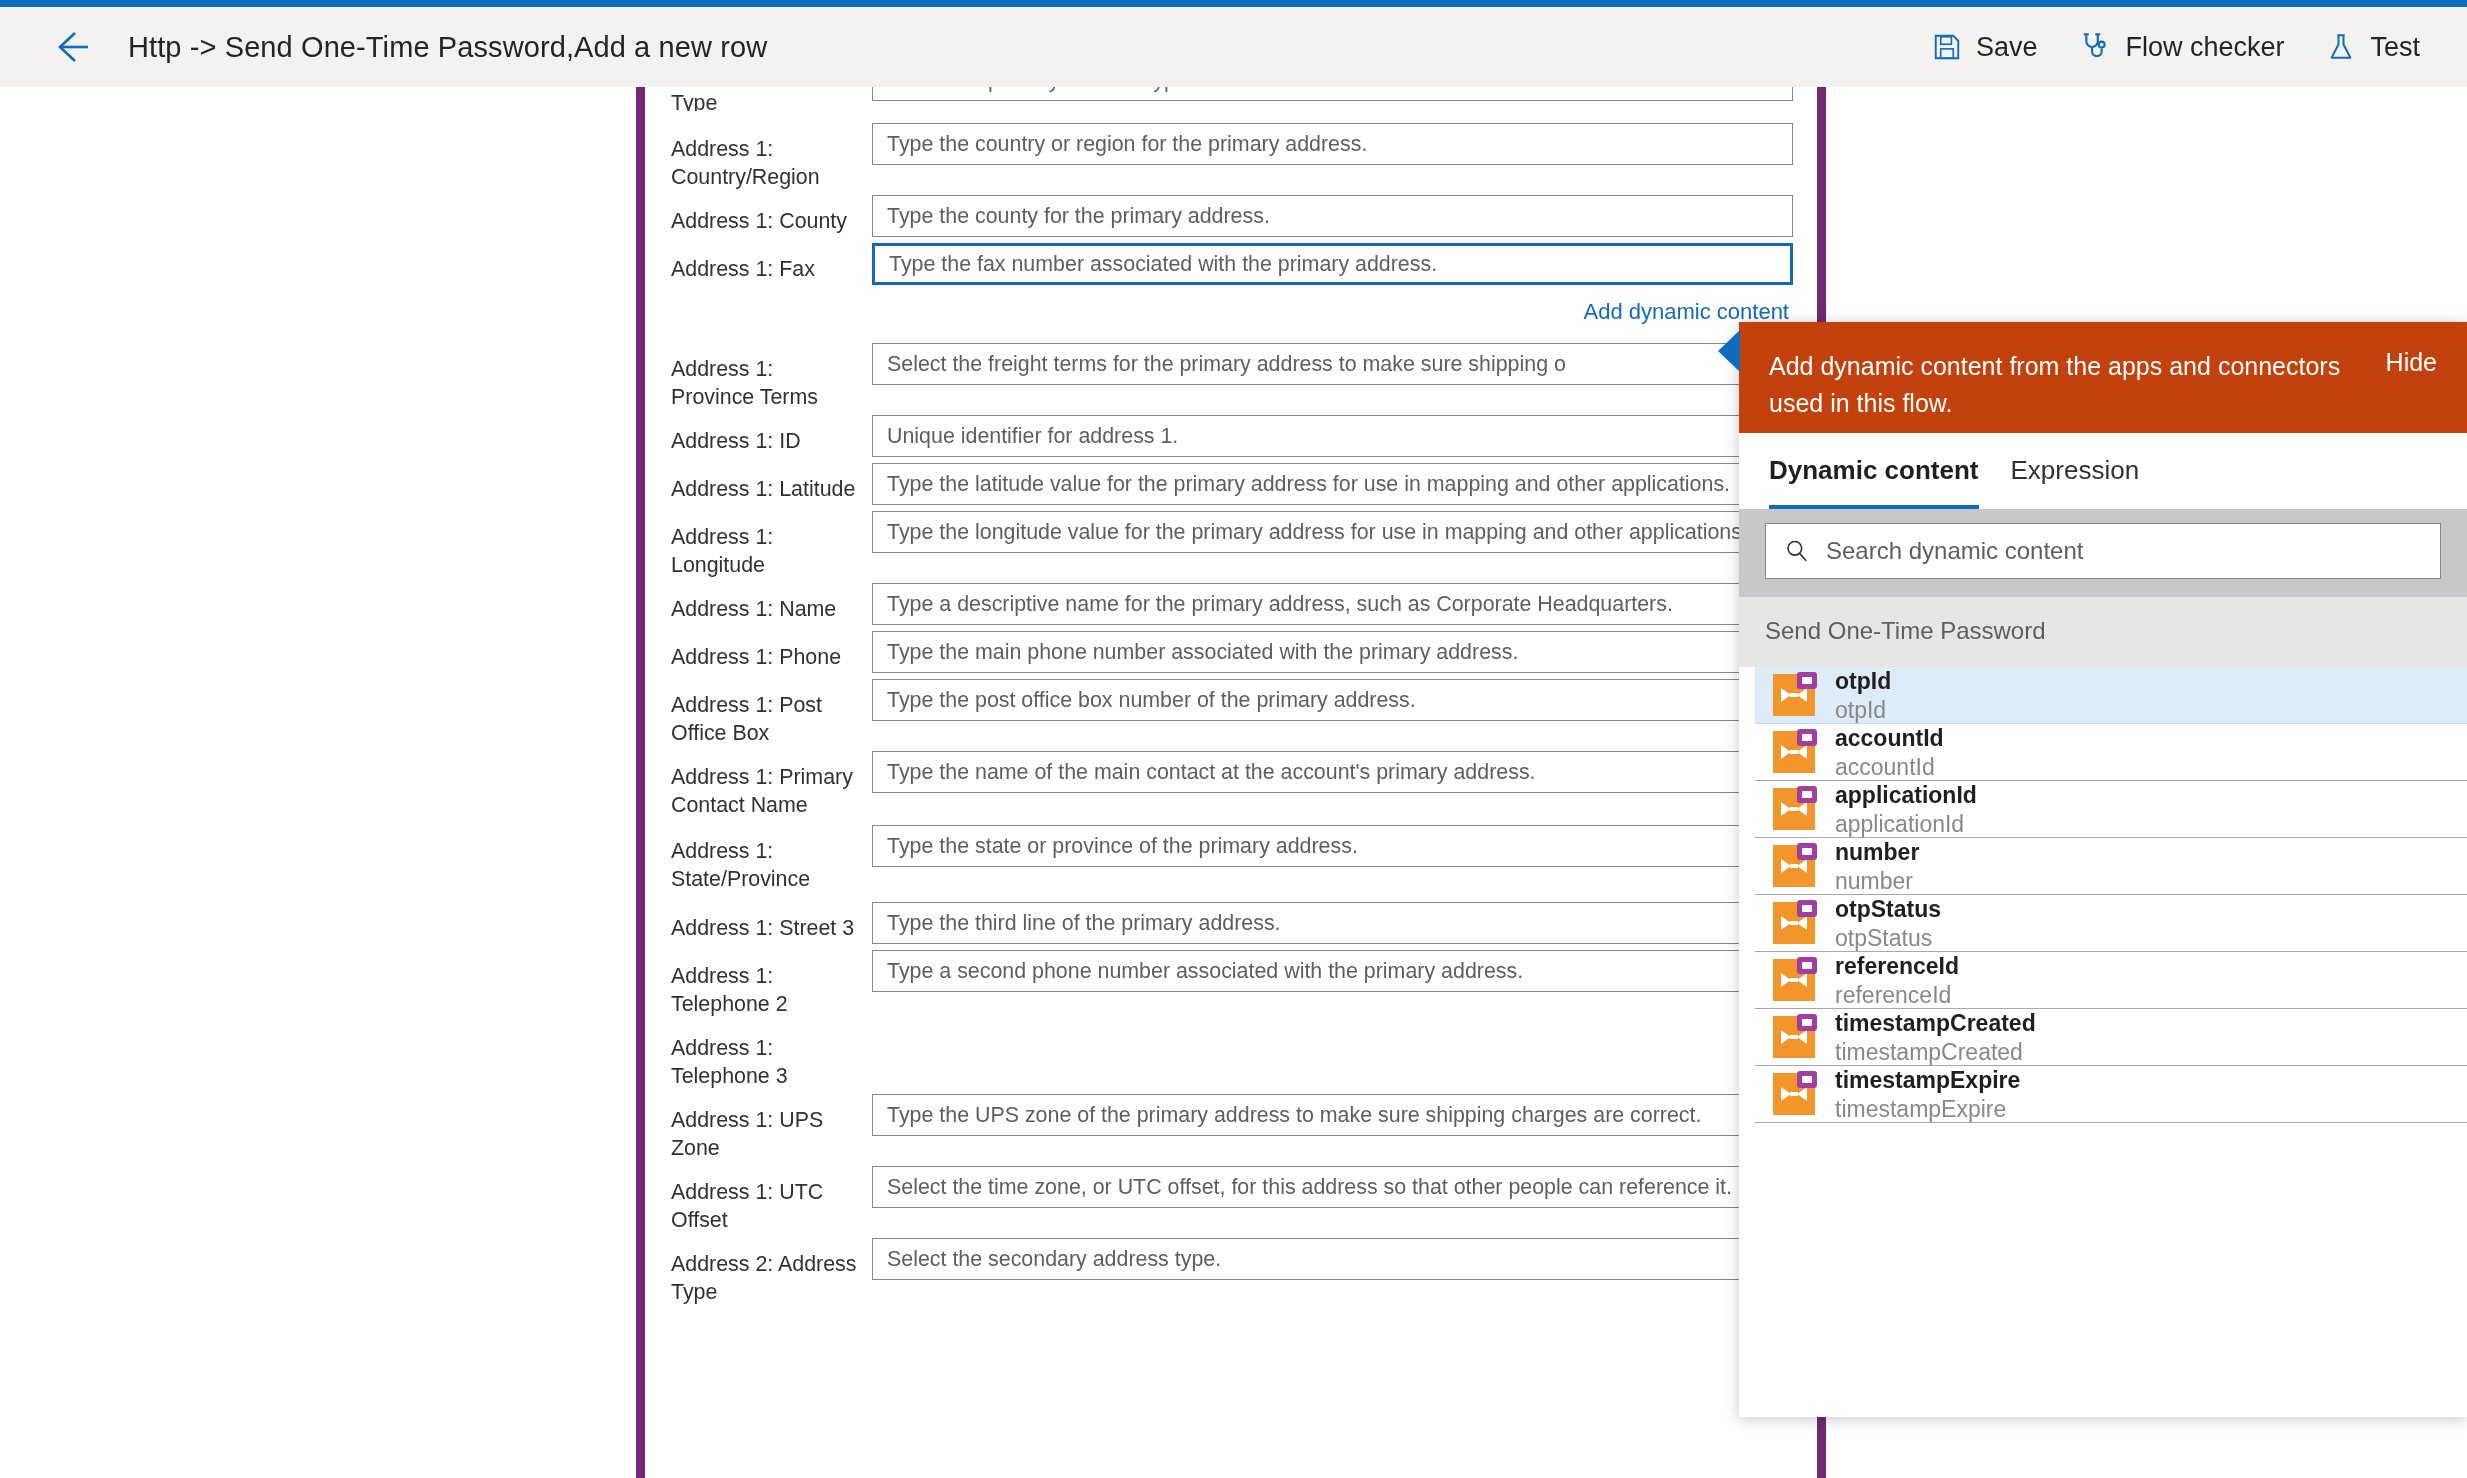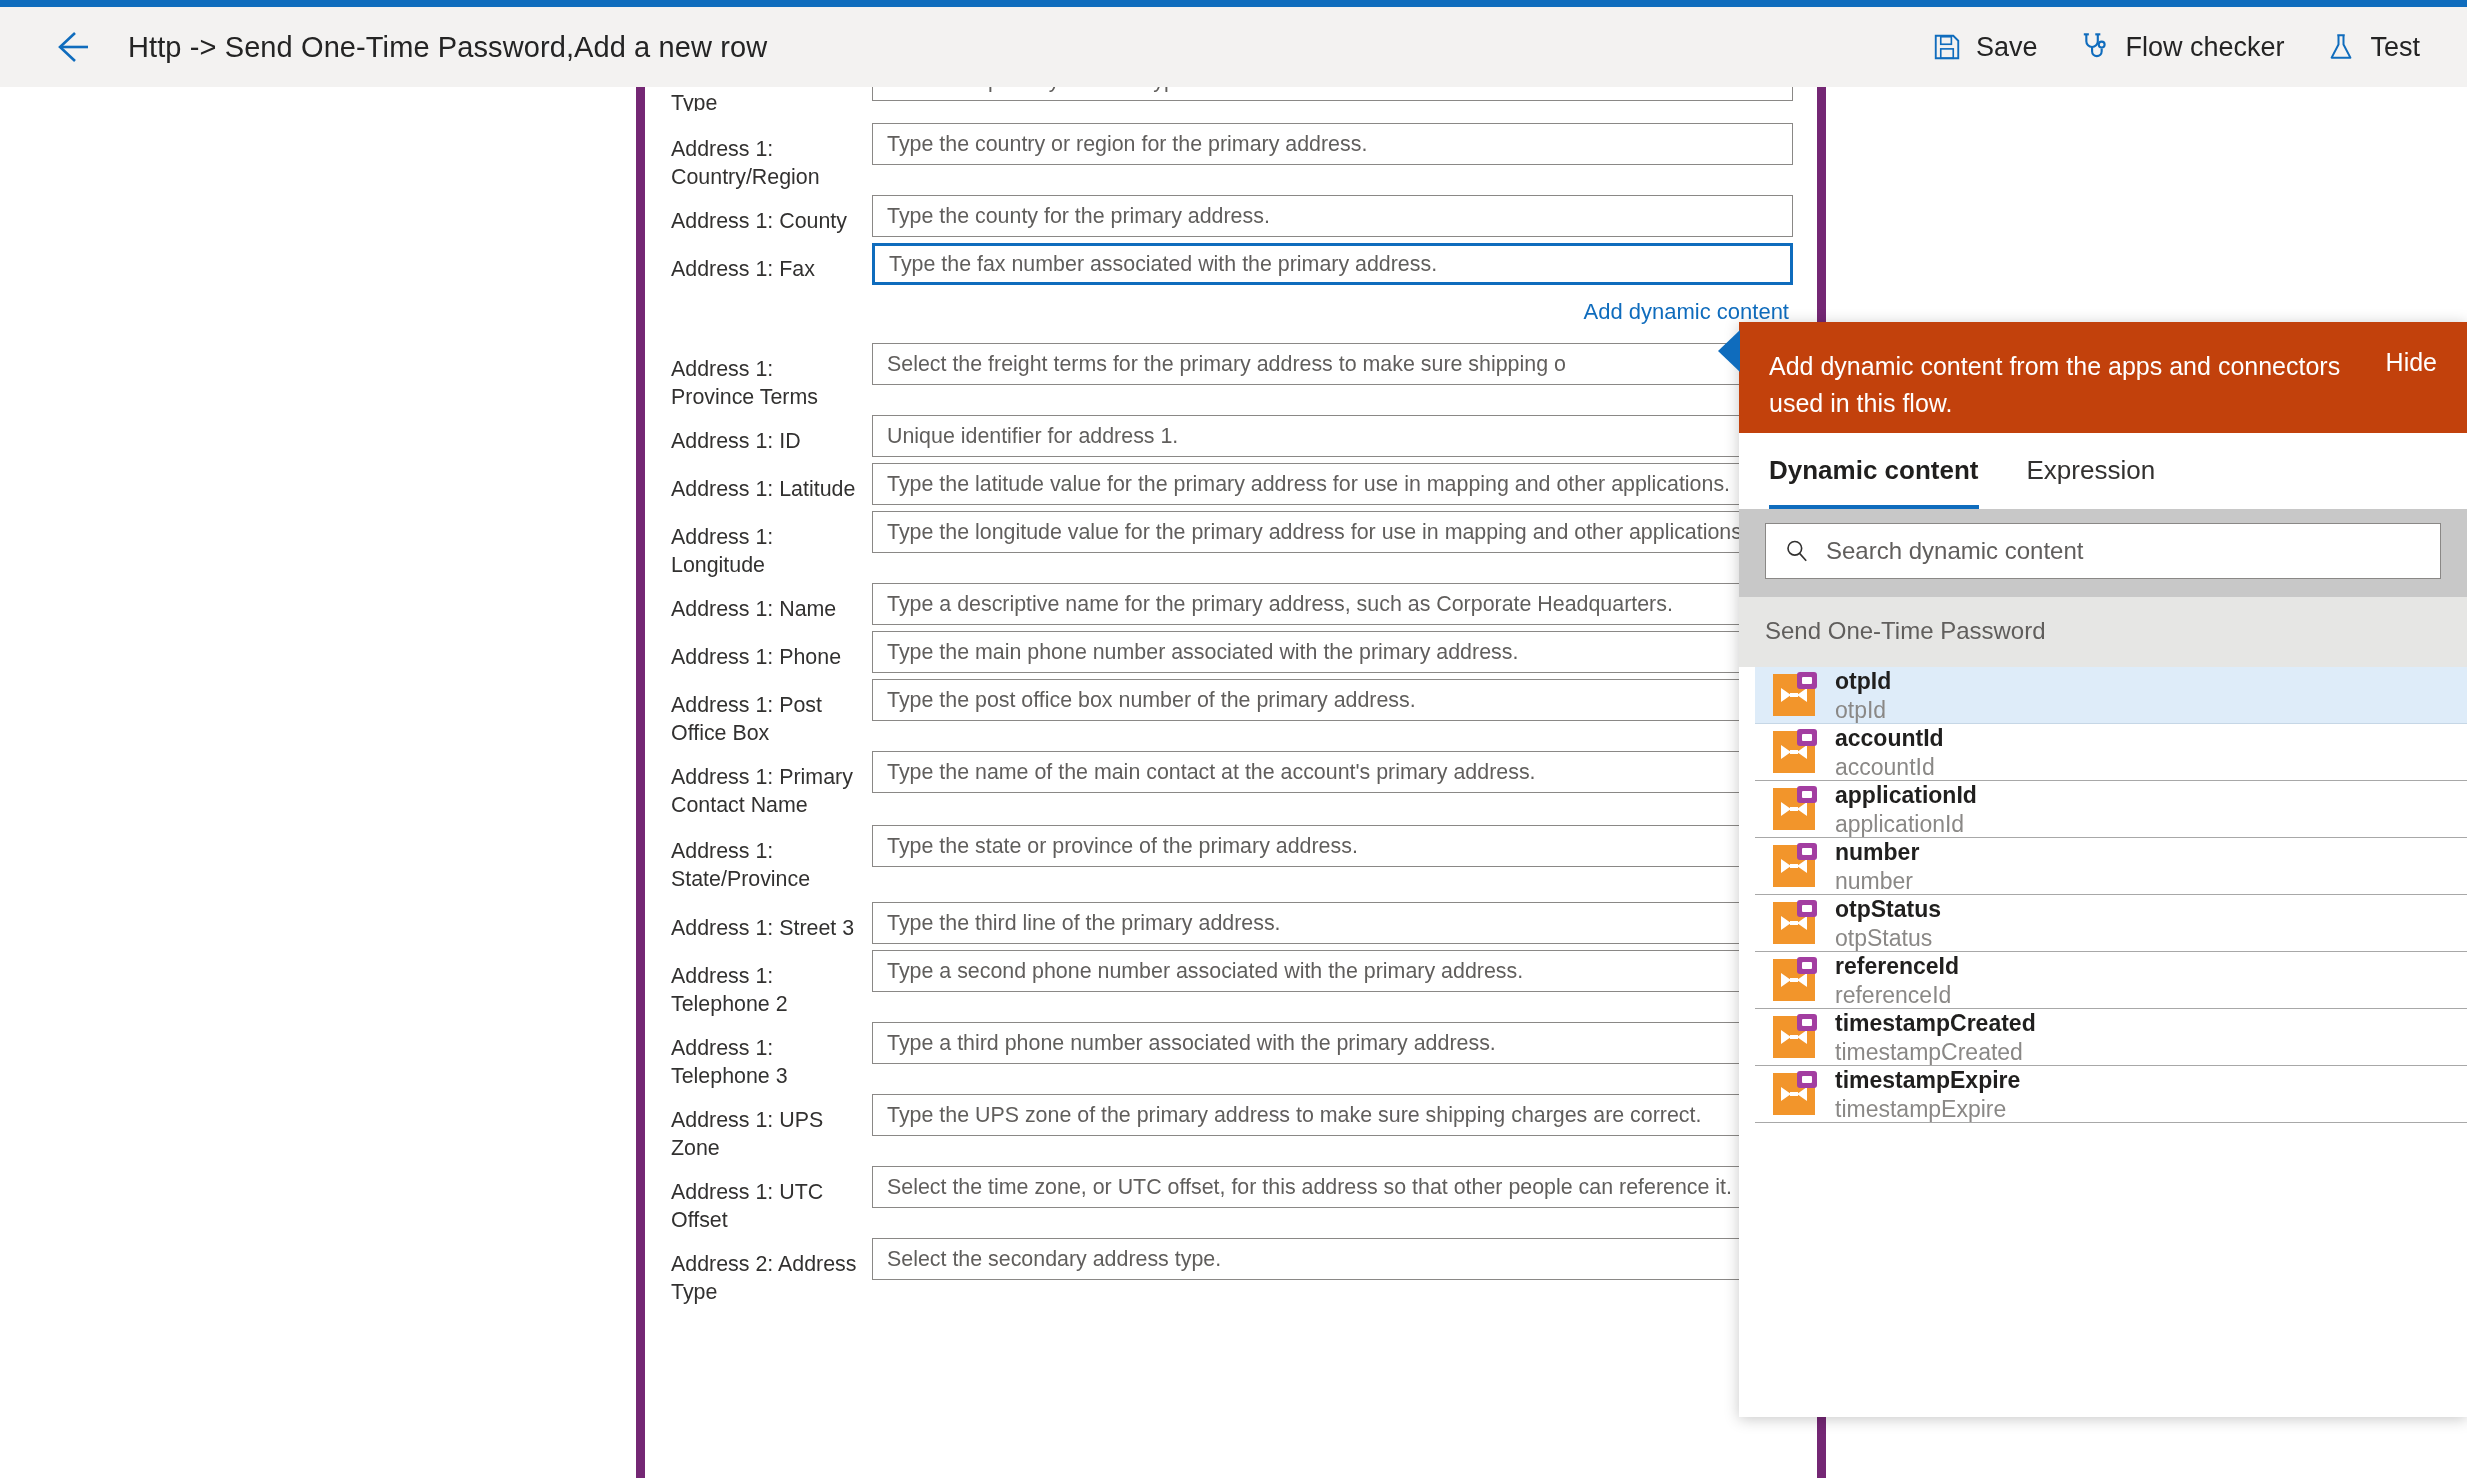--- a/index.html
+++ b/index.html
@@ -162,21 +162,21 @@
     margin-left: auto;
     font-size: 25px;
     color: #ffffff;
     cursor: pointer;
     white-space: nowrap;
     padding-left: 16px;
   }
 
   .tabs {
     display: flex;
-    gap: 48px;
+    gap: 32px;
     padding: 22px 28px 0 30px;
     background: #fff;
     height: 76px;
     border-radius: 19px;
   }
   .tab {
     font-size: 26px;
     color: #323130;
     padding-bottom: 14px;
     cursor: pointer;
@@ -449,25 +449,20 @@
           <div class="lbl">Address 1: Telephone 2</div>
           <div class="ctl">
             <div class="inp">
               <span class="ph">Type a second phone number associated with the primary address.</span>
             </div>
           </div>
         </div>
         <div style="height: 2px;"></div>
         <div class="row" style="margin-bottom: 2px;">
           <div class="lbl">Address 1: Telephone 3</div>
-          <div class="ctl">
-            <div class="inp">
-              <span class="ph">Type a third phone number associated with the primary address.</span>
-            </div>
-          </div>
         </div>
         <div style="height: 2px;"></div>
         <div class="row" style="margin-bottom: 2px;">
           <div class="lbl">Address 1: UPS Zone</div>
           <div class="ctl">
             <div class="inp">
               <span class="ph">Type the UPS zone of the primary address to make sure shipping charges are correct.</span>
             </div>
           </div>
         </div>

